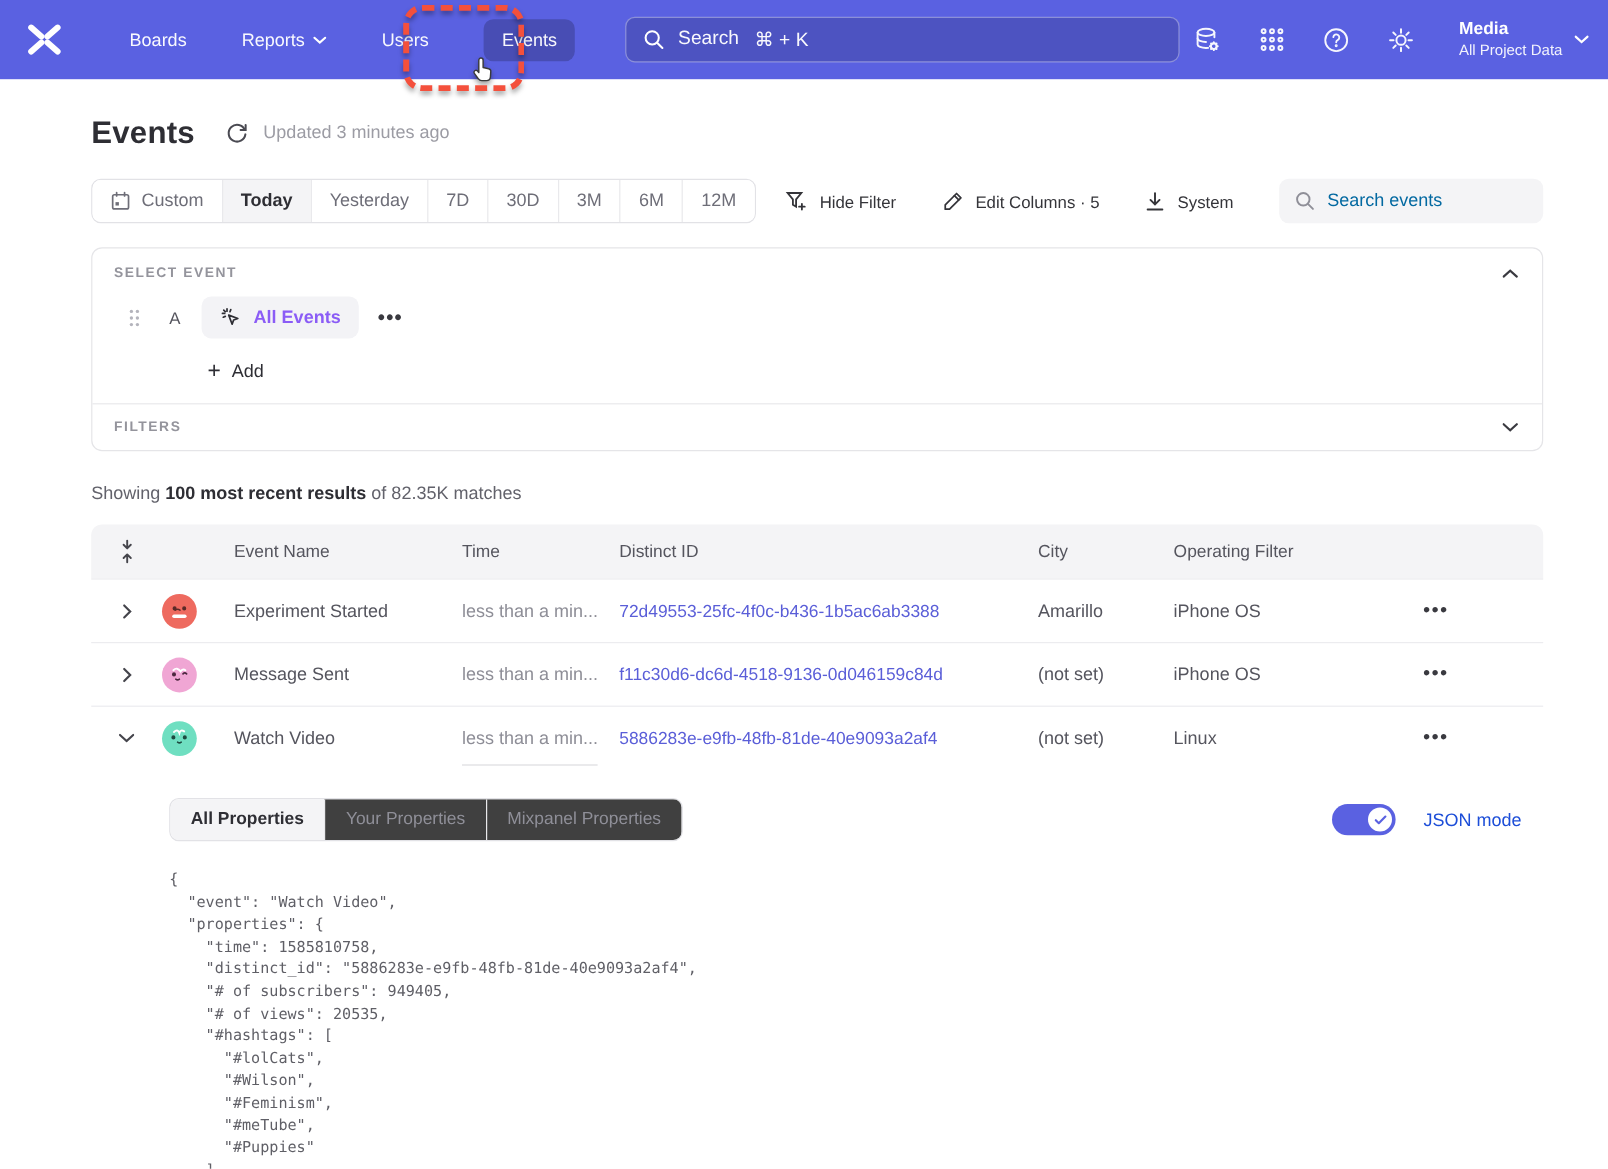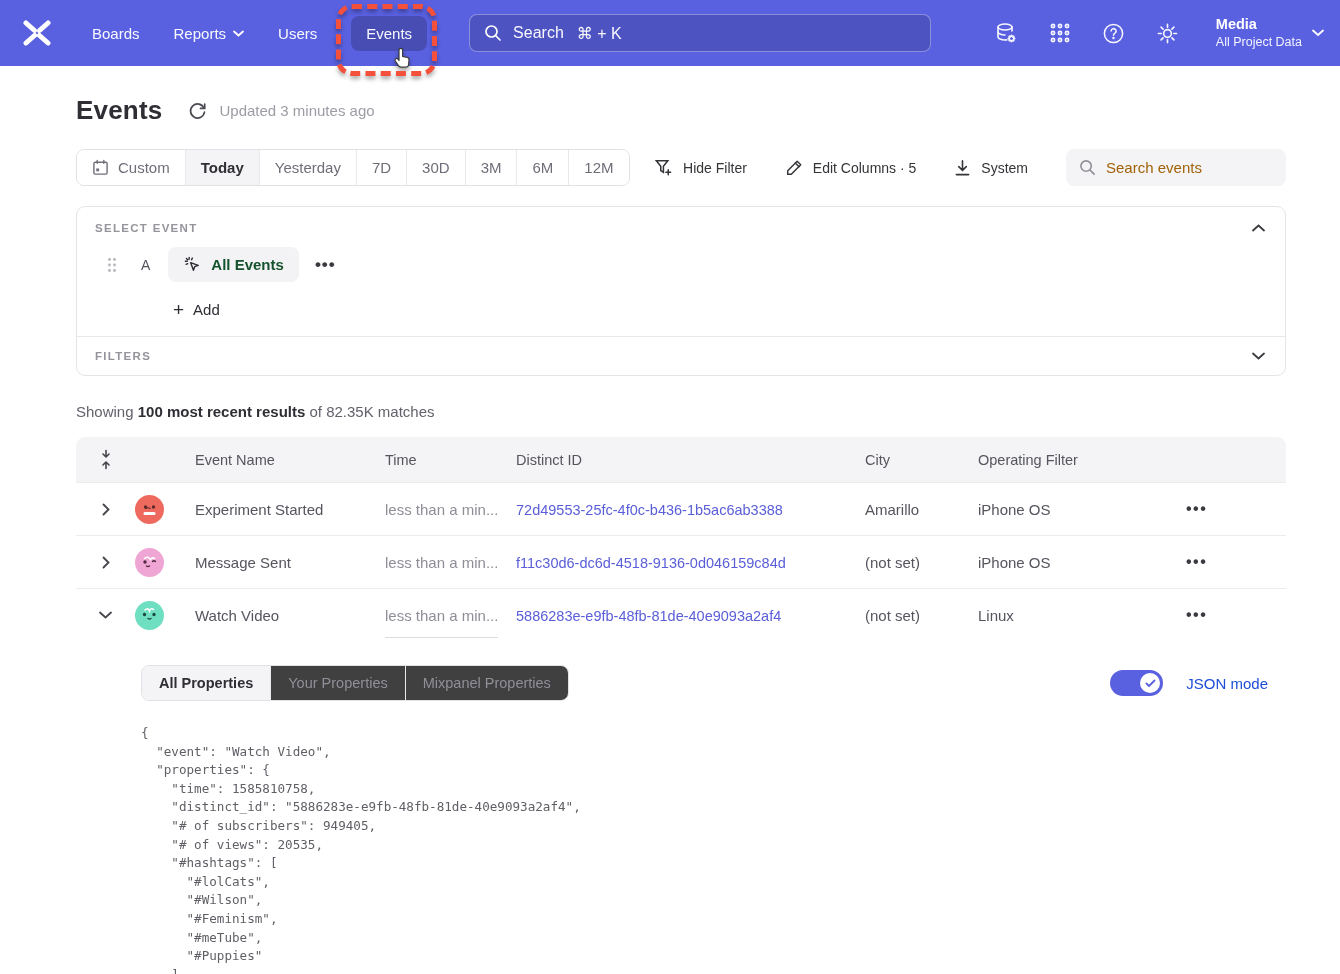--- a/index.html
+++ b/index.html
@@ -3,21 +3,21 @@
 <meta charset="utf-8">
 <style>
   * { margin:0; padding:0; box-sizing:border-box; }
   html,body { width:1340px; height:974px; overflow:hidden; background:#fff;
     font-family:"Liberation Sans", sans-serif; }
   .app { position:relative; width:1340px; height:974px; }
 
   
   .navbar { height:66px; background:#5a61e1; display:flex; align-items:center; color:#fff; position:relative; }
   .logo { margin-left:20px; width:34px; height:30px; display:flex; align-items:center; justify-content:center; cursor:pointer; }
-  .nav-items { display:flex; align-items:center; gap:34px; margin-left:38px; }
+  .nav-items { display:flex; align-items:center; gap:46px; margin-left:54px; }
   .nav-item { color:rgba(255,255,255,.96); font-size:15px; font-weight:500; cursor:pointer; display:flex; align-items:center; gap:7px; text-decoration:none; }
   .nav-item.active { background:rgba(0,0,0,.2); border-radius:8px; padding:9px 15px; }
   .nav-search { margin-left:42px; width:462px; height:38px; background:rgba(0,0,0,.14); border:1px solid rgba(255,255,255,.35); border-radius:8px; display:flex; align-items:center; padding:0 14px; gap:11px; cursor:text; }
   .nav-search span { font-size:16px; color:rgba(255,255,255,.96); }
   .nav-search .shortcut { margin-left:2px; }
   .nav-right { margin-left:auto; display:flex; align-items:center; gap:30px; margin-right:16px; }
   .icon-btn { width:24px; height:24px; display:flex; align-items:center; justify-content:center; cursor:pointer; color:#fff; opacity:.95; }
   .project { display:flex; align-items:center; gap:10px; cursor:pointer; margin-left:6px; }
   .project-name { font-size:14.5px; font-weight:700; line-height:1.3; }
   .project-scope { font-size:12.5px; font-weight:500; opacity:.92; line-height:1.3; }
@@ -34,33 +34,33 @@
   .updated { margin-left:12px; font-size:15px; color:#9c9ca4; }
 
   
   .controls { margin-top:23px; display:flex; align-items:center; }
   .seg { display:flex; border:1px solid #e2e2e6; border-radius:8px; overflow:hidden; height:37px; }
   .seg-item { display:flex; align-items:center; gap:9px; padding:0 15px; background:#fff; border:none; border-left:1px solid #e9e9ec; font-size:15px; color:#6e6e78; cursor:pointer; font-family:inherit; }
   .seg-item:first-child { border-left:none; }
   .seg-item.active { background:#f4f4f6; color:#2e2e34; font-weight:700; }
   .actions { margin-left:auto; display:flex; align-items:center; gap:38px; }
   .action-btn { display:flex; align-items:center; gap:10px; background:none; border:none; font-size:14px; font-weight:500; color:#343439; cursor:pointer; font-family:inherit; }
-  .search-events { width:220px; height:37px; background:#f4f4f6; border-radius:8px; display:flex; align-items:center; gap:10px; padding:0 13px; color:#a16207; cursor:text; }
+  .search-events { width:220px; height:37px; background:#f4f4f6; border-radius:8px; display:flex; align-items:center; gap:10px; padding:0 13px; color:#0369a1; cursor:text; }
   .search-events span { font-size:15px; }
 
   
   .query-card { margin-top:20px; border:1px solid #e5e5e8; border-radius:9px; }
   .qb-section { padding:15px 18px 17px 18px; }
   .qb-head { display:flex; align-items:center; justify-content:space-between; }
   .qb-label { font-size:11.5px; font-weight:700; letter-spacing:1.3px; color:#94949c; }
   .chev-btn { background:none; border:none; cursor:pointer; color:#3a3a40; display:flex; padding:2px; }
   .qb-row { display:flex; align-items:center; margin-top:13px; }
   .drag-handle { color:#b4b4bc; margin-left:12px; display:flex; cursor:grab; }
   .row-letter { margin-left:24px; font-size:14px; color:#55555e; }
-  .event-chip { margin-left:18px; display:flex; align-items:center; gap:9px; background:#f3f3f6; border:none; border-radius:8px; padding:8px 15px; font-size:15px; font-weight:700; color:#14532d; cursor:pointer; font-family:inherit; }
+  .event-chip { margin-left:18px; display:flex; align-items:center; gap:9px; background:#f3f3f6; border:none; border-radius:8px; padding:8px 15px; font-size:15px; font-weight:700; color:#8b5cf6; cursor:pointer; font-family:inherit; }
   .more-btn { margin-left:16px; background:none; border:none; font-size:17px; letter-spacing:1px; color:#3a3a40; font-weight:700; cursor:pointer; }
   .add-btn { margin-left:78px; margin-top:18px; display:flex; align-items:center; gap:9px; background:none; border:none; font-size:15px; font-weight:500; color:#2e2e34; cursor:pointer; font-family:inherit; }
   .plus-glyph { font-size:19px; font-weight:400; line-height:1; }
   .qb-filters { border-top:1px solid #e9e9ec; padding:13px 18px; display:flex; align-items:center; justify-content:space-between; }
 
   
   .summary { margin-top:27px; font-size:15px; color:#62626b; }
   .summary b { color:#2e2e34; font-weight:700; }
 
   

